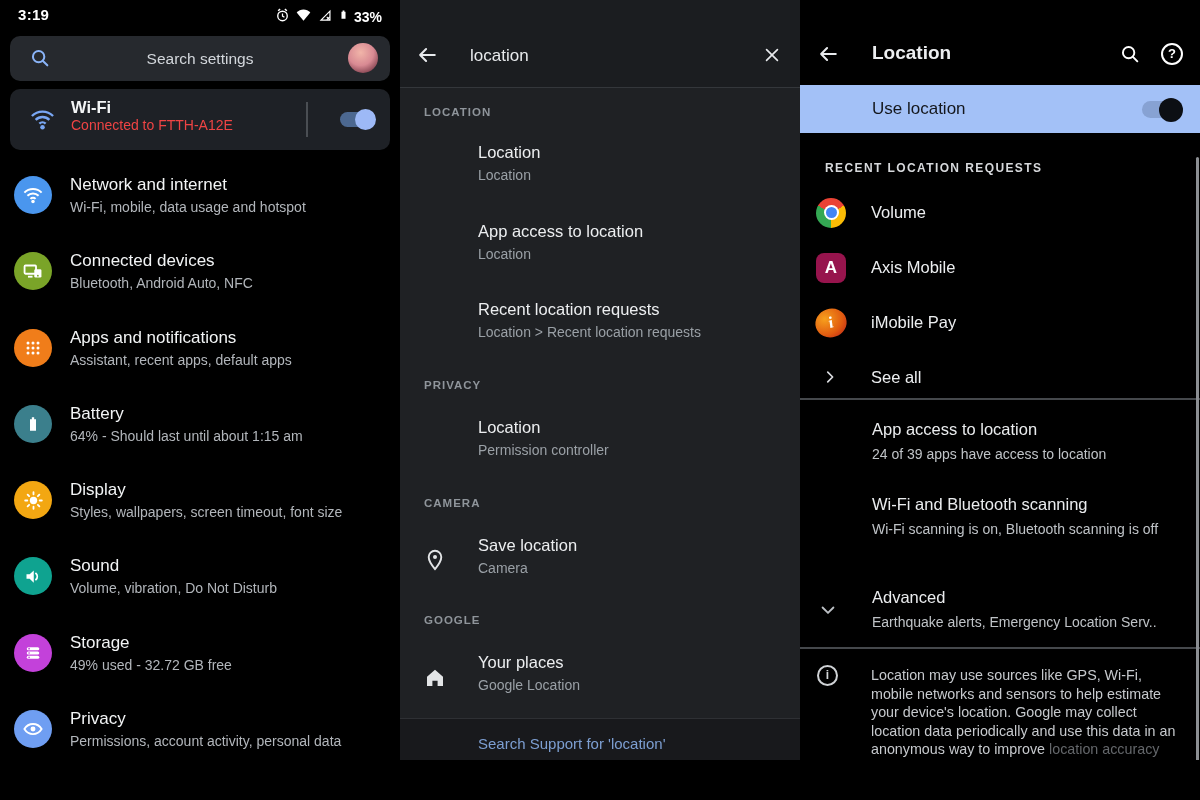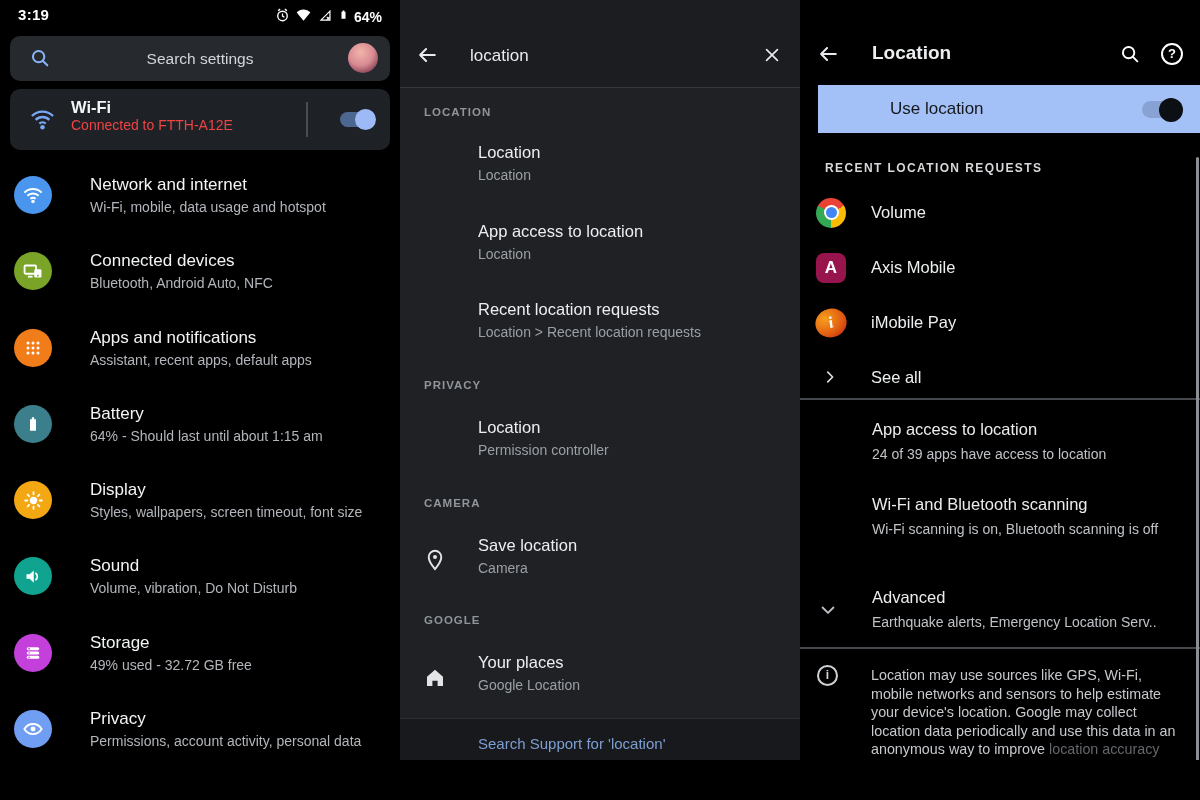--- a/index.html
+++ b/index.html
@@ -29,21 +29,21 @@
   .wifi-card .wicon { position:absolute; left:19px; top:17px; }
   .wifi-card .txt { position:absolute; left:61px; top:9px; }
   .wifi-card .t { color:#f3f5f6; font-size:16.5px; font-weight:700; }
   .wifi-card .s { color:#ef4444; font-size:14px; }
   .vdiv { position:absolute; right:82px; top:13px; bottom:13px; width:2px; background:#4a4e53; }
   .tgl { position:absolute; border-radius:10px; }
   .tgl .knob { position:absolute; border-radius:50%; }
   .tgl-wifi { right:16px; top:23px; width:34px; height:15px; background:#4c6890; }
   .tgl-wifi .knob { right:-2px; top:-3px; width:21px; height:21px; background:#9db9f6; }
   .srow { position:absolute; left:0; right:0; height:76px; display:flex; flex-direction:column;
-          justify-content:center; padding-left:90px; }
+          justify-content:center; padding-left:70px; }
   .srow .ci { position:absolute; left:14px; top:19px; width:38px; height:38px; border-radius:50%;
               display:flex; align-items:center; justify-content:center; }
   .srow .t { color:#f2f4f5; font-size:17px; font-weight:500; margin-bottom:4px; }
   .srow .s { color:#b2b6bb; font-size:14px; }
   .navbar-ic { position:absolute; }
   .nav-circle { width:20px; height:20px; border:3px solid #fff; border-radius:50%; background:transparent;}
   .nav-square { width:16px; height:16px; background:#fff; border-radius:1.5px; }
 
   
   .mid-header { position:absolute; top:0; left:0; right:0; height:88px; background:#1b1d20;
@@ -64,21 +64,21 @@
   .mid-bottom { position:absolute; left:0; right:0; top:768px; height:32px; background:#060607; }
 
   
   .r-header { position:absolute; top:0; left:0; right:0; height:85px; background:#000; }
   .r-header .back { position:absolute; left:17px; top:43px; }
   .r-title { position:absolute; left:72px; top:42px; color:#eceef0; font-size:19px; font-weight:700; }
   .r-header .mag2 { position:absolute; left:319px; top:43px; }
   .help-ic { position:absolute; left:361px; top:43px; width:22px; height:22px; border:2px solid #fff;
              border-radius:50%; color:#fff; font-size:13px; font-weight:700; text-align:center;
              line-height:18px; }
-  .use-row { position:absolute; left:0; right:0; top:85px; height:48px; background:#a3c1f7;margin-left:18px; }
+  .use-row { position:absolute; left:0; right:0; top:85px; height:48px; background:#a3c1f7; }
   .use-row .lbl { position:absolute; left:72px; top:0; height:48px; line-height:48px;
                   color:#14171c; font-size:17px; font-weight:500; }
   .tgl-use { right:20px; top:16px; width:38px; height:17px; background:#87a2d3; }
   .tgl-use .knob { right:-3px; top:-3.5px; width:24px; height:24px; background:#0c0f14; }
   .recent-lbl { position:absolute; left:25px; top:161px; color:#d6d8db; font-size:12px;
                 font-weight:700; letter-spacing:1.4px; }
   .app-row { position:absolute; left:0; right:0; height:55px; }
   .app-row .aic { position:absolute; left:16px; top:12.5px; width:30px; height:30px; }
   .app-row .nm { position:absolute; left:71px; top:0; height:55px; line-height:55px;
                  color:#eceef0; font-size:16.5px; }
@@ -125,21 +125,21 @@
         <span><svg width="17" height="16" viewBox="0 0 24 24">
               <path d="M12 20.5 1.8 8.4C4.6 5.3 8.1 3.6 12 3.6s7.4 1.7 10.2 4.8z" fill="#fff"></path>
             </svg></span>
         <span><svg width="16" height="16" viewBox="0 0 24 24">
               <path d="M19.4 19.6H6L19.4 6.2z" fill="none" stroke="#fff" stroke-width="1.8"></path>
               <path d="M14.6 14.8l4.4 4.4M19 14.8l-4.4 4.4" stroke="#fff" stroke-width="1.8"></path>
             </svg></span>
         <span><svg width="11" height="17" viewBox="0 0 24 24">
               <path d="M10 3.5h4V6h2.4v15H7.6V6H10z" fill="#fff"></path>
             </svg></span>
-        <span class="sb-batt-pct">64%</span>
+        <span class="sb-batt-pct">33%</span>
       </div>
     </div>
 
     <div class="searchbar">
       <span class="mag"><svg width="22" height="22" viewBox="0 0 24 24">
             <circle cx="10.5" cy="10.5" r="6.2" fill="none" stroke="#8ab4f8" stroke-width="2.2"></circle>
             <path d="M15.2 15.2 20 20" stroke="#8ab4f8" stroke-width="2.2" stroke-linecap="round"></path>
           </svg></span>
       <div class="search-ph">Search settings</div>
       <div class="avatar"></div>

